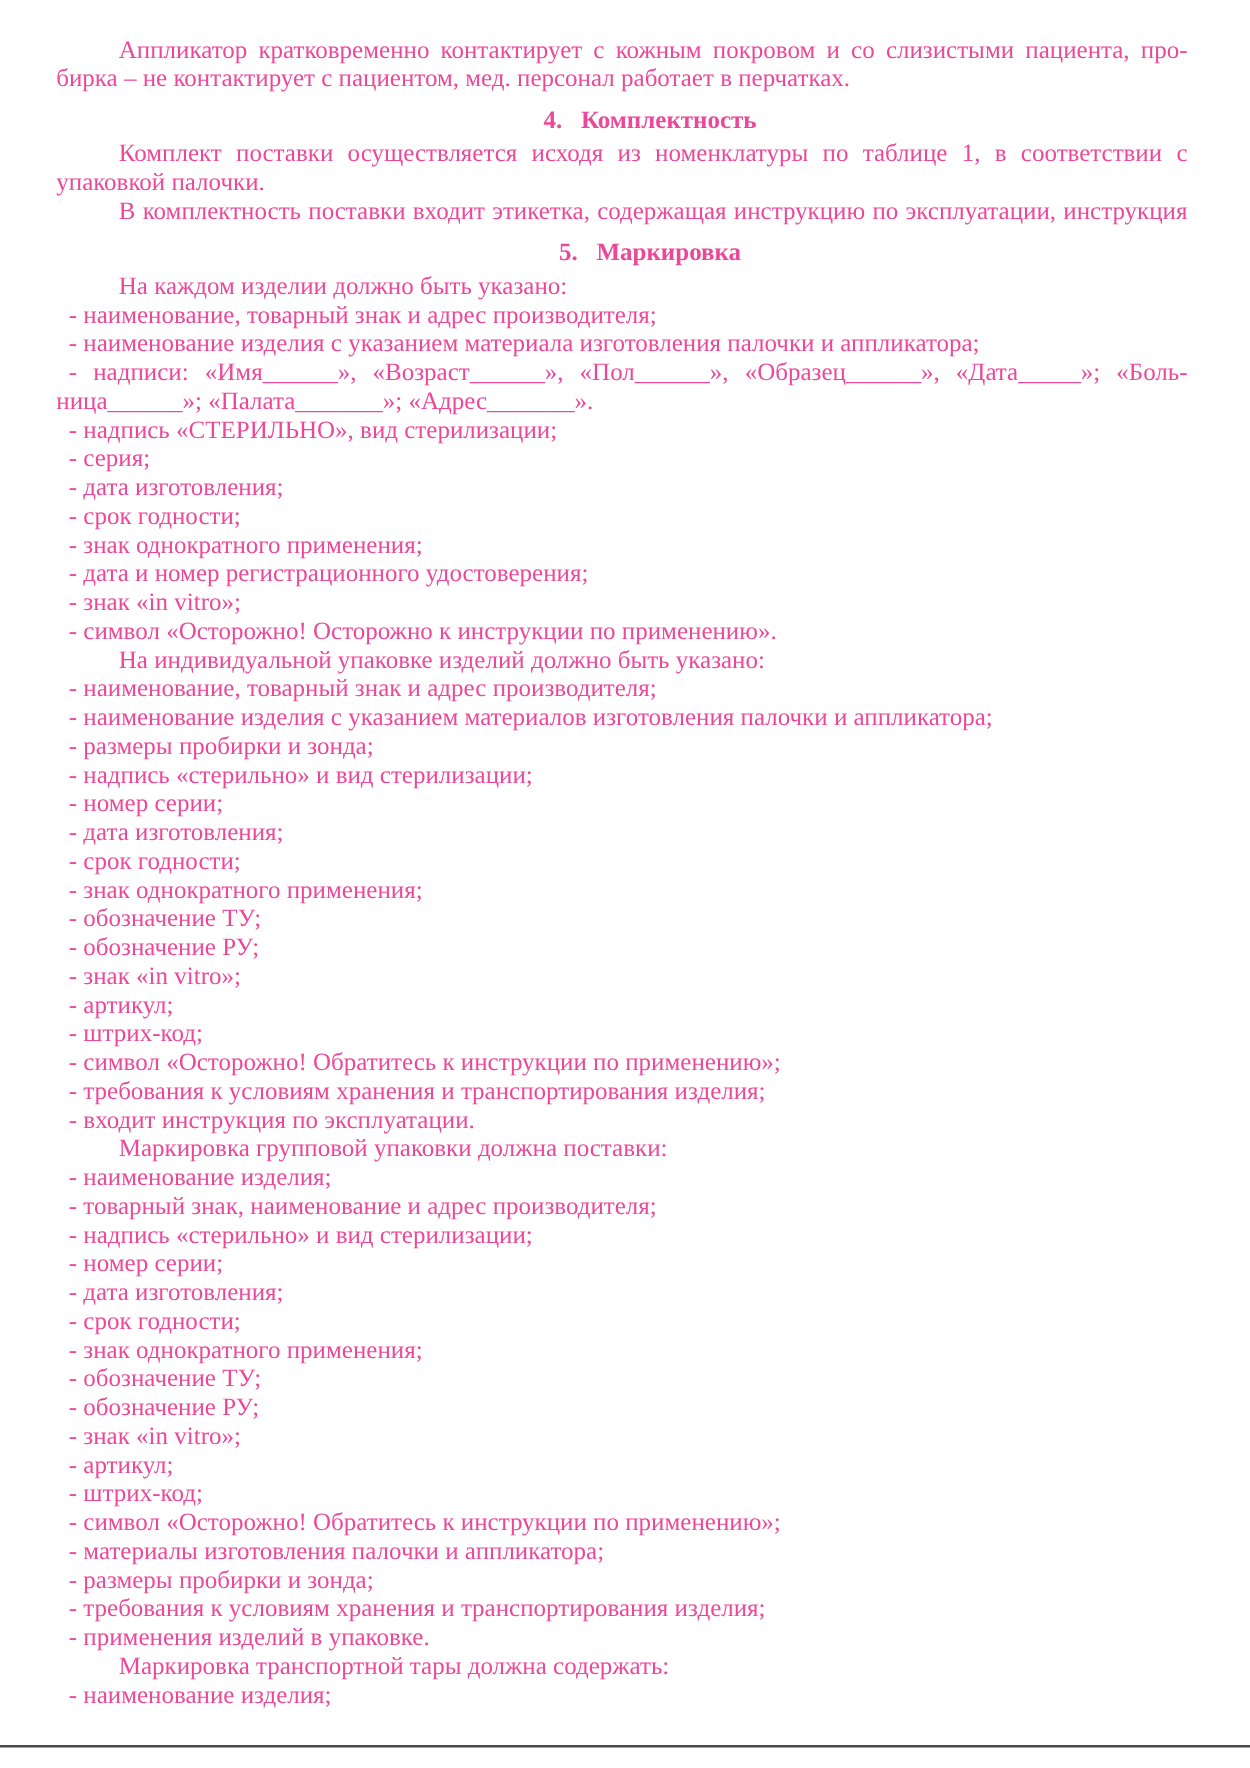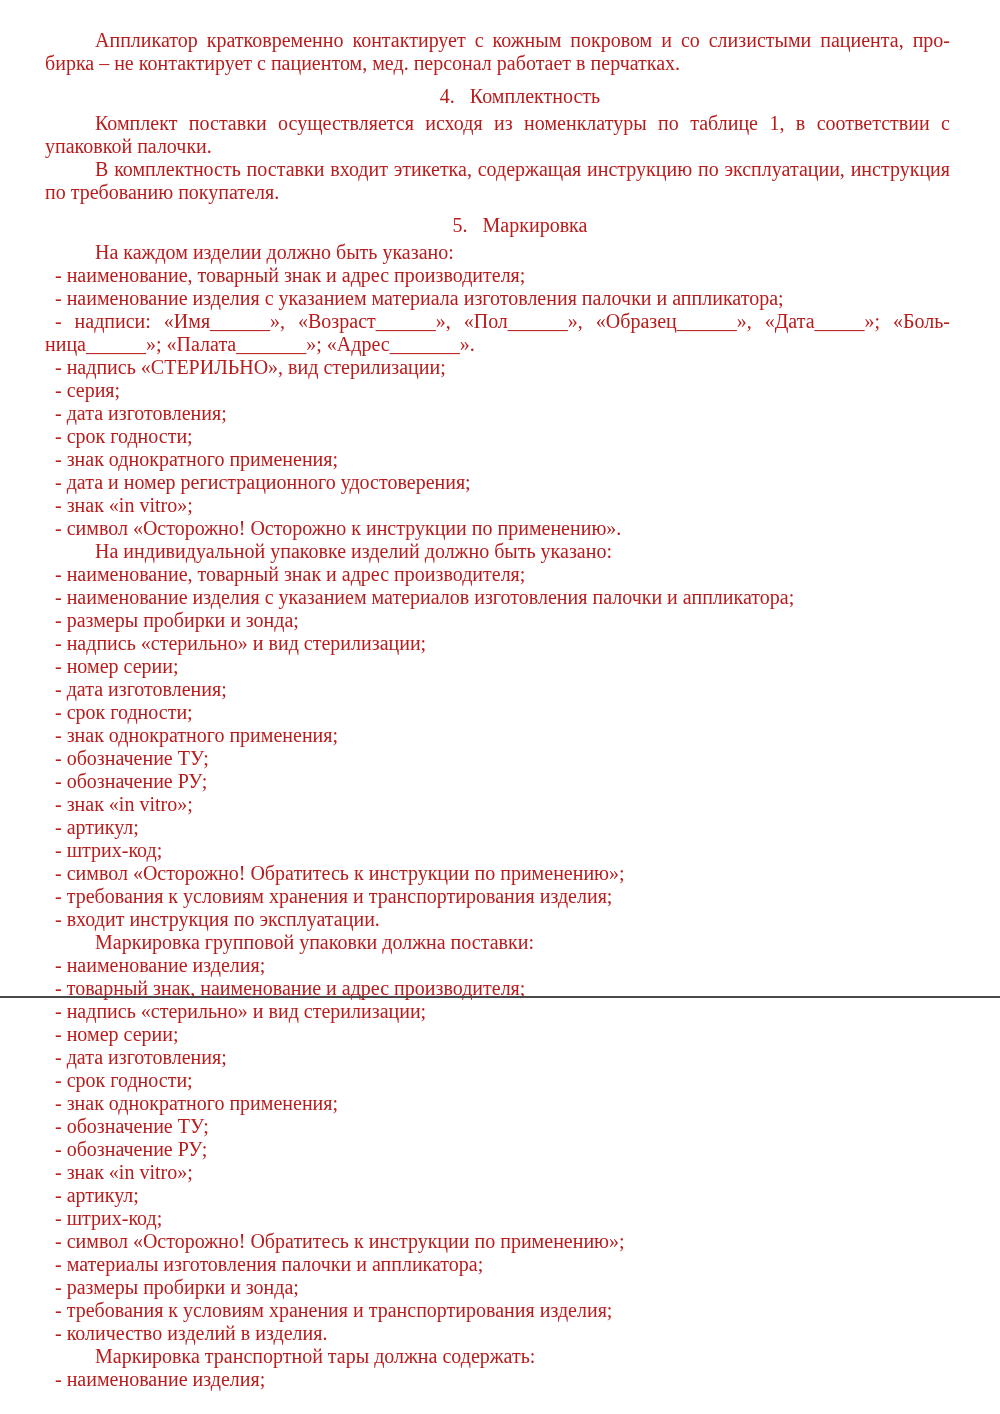--- a/index.html
+++ b/index.html
@@ -6,33 +6,33 @@
   html, body { background: #ffffff; }
   body {
     width: 1000px;
     height: 1414px;
     overflow: hidden;
     position: relative;
     font-family: "Liberation Serif", "DejaVu Serif", serif;
   }
   .page {
     width: 1000px;
-    height: 998px;
+    height: 1398px;
     background: #ffffff;
-    color: #b91c1c;
+    color: #ec4899;
     padding: 29px 50px 16px 45px;
     font-size: 20px;
     line-height: 23px;
     position: relative;
   }
   .block { width: 100%; }
   
   .block.h {
     text-align: center;
-    font-weight: normal;
+    font-weight: bold;
     margin: 10px 0 4px 0;
     padding-left: 45px;
   }
   .hnum { margin-right: 15px; }
   
   .line { white-space: normal; }
   .line.just { text-align: justify; text-align-last: justify; }
   .p .line.first { text-indent: 50px; }
   .li .line.first { text-indent: 10px; }
   
@@ -52,21 +52,20 @@
         <div class="line first just">Аппликатор кратковременно контактирует с кожным покровом и со слизистыми пациента, про-</div>
         <div class="line">бирка – не контактирует с пациентом, мед. персонал работает в перчатках.</div>
       </div>
       <div class="block h"><span class="hnum">4.</span><span>Комплектность</span></div>
       <div class="block p">
         <div class="line first just">Комплект поставки осуществляется исходя из номенклатуры по таблице 1, в соответствии с</div>
         <div class="line">упаковкой палочки.</div>
       </div>
       <div class="block p">
         <div class="line first just">В комплектность поставки входит этикетка, содержащая инструкцию по эксплуатации, инструкция</div>
-        <div class="line">по требованию покупателя.</div>
       </div>
       <div class="block h"><span class="hnum">5.</span><span>Маркировка</span></div>
       <div class="block p">
         <div class="line first">На каждом изделии должно быть указано:</div>
       </div>
       <div class="block li">
         <div class="line first">- наименование, товарный знак и адрес производителя;</div>
       </div>
       <div class="block li">
         <div class="line first">- наименование изделия с указанием материала изготовления палочки и аппликатора;</div>
@@ -195,21 +194,21 @@
       <div class="block li">
         <div class="line first">- материалы изготовления палочки и аппликатора;</div>
       </div>
       <div class="block li">
         <div class="line first">- размеры пробирки и зонда;</div>
       </div>
       <div class="block li">
         <div class="line first">- требования к условиям хранения и транспортирования изделия;</div>
       </div>
       <div class="block li">
-        <div class="line first">- количество изделий в изделия.</div>
+        <div class="line first">- применения изделий в упаковке.</div>
       </div>
       <div class="block p">
         <div class="line first">Маркировка транспортной тары должна содержать:</div>
       </div>
       <div class="block li">
         <div class="line first">- наименование изделия;</div>
       </div>
     </div>
   <div class="page-edge"></div>
 </div>

